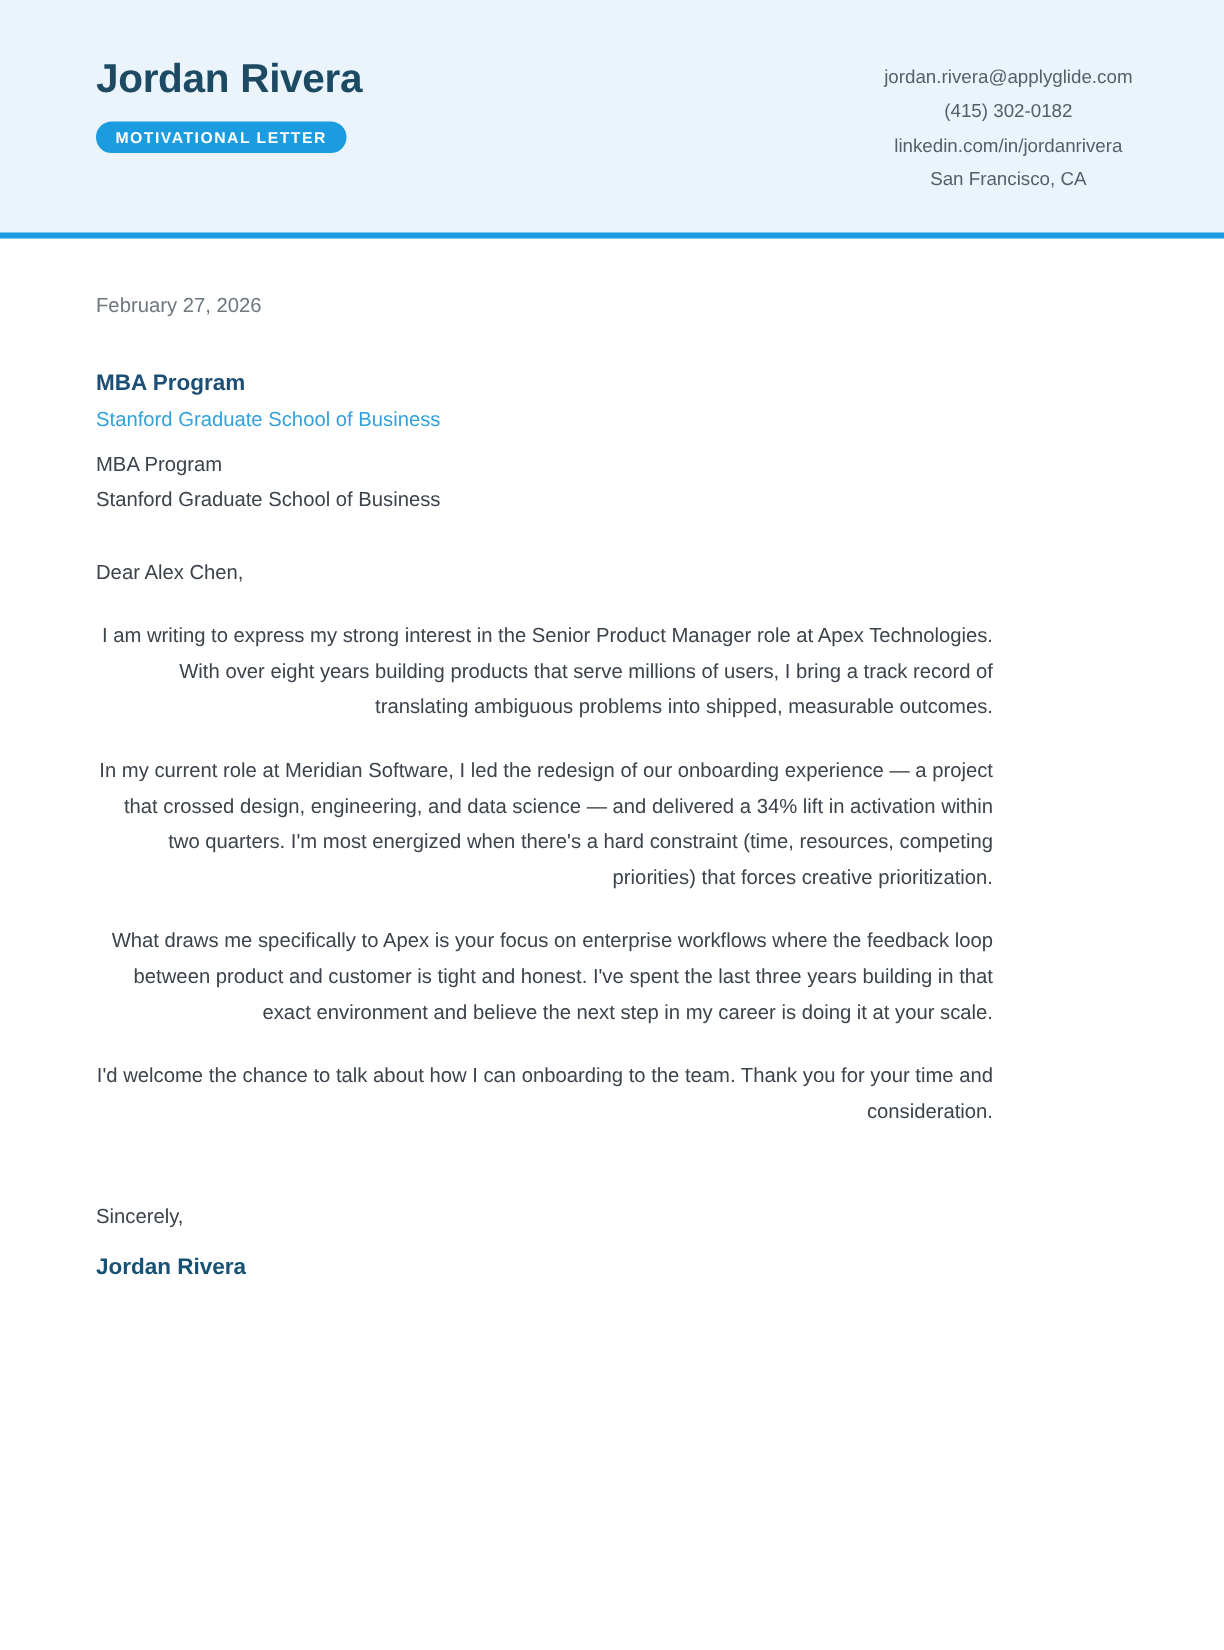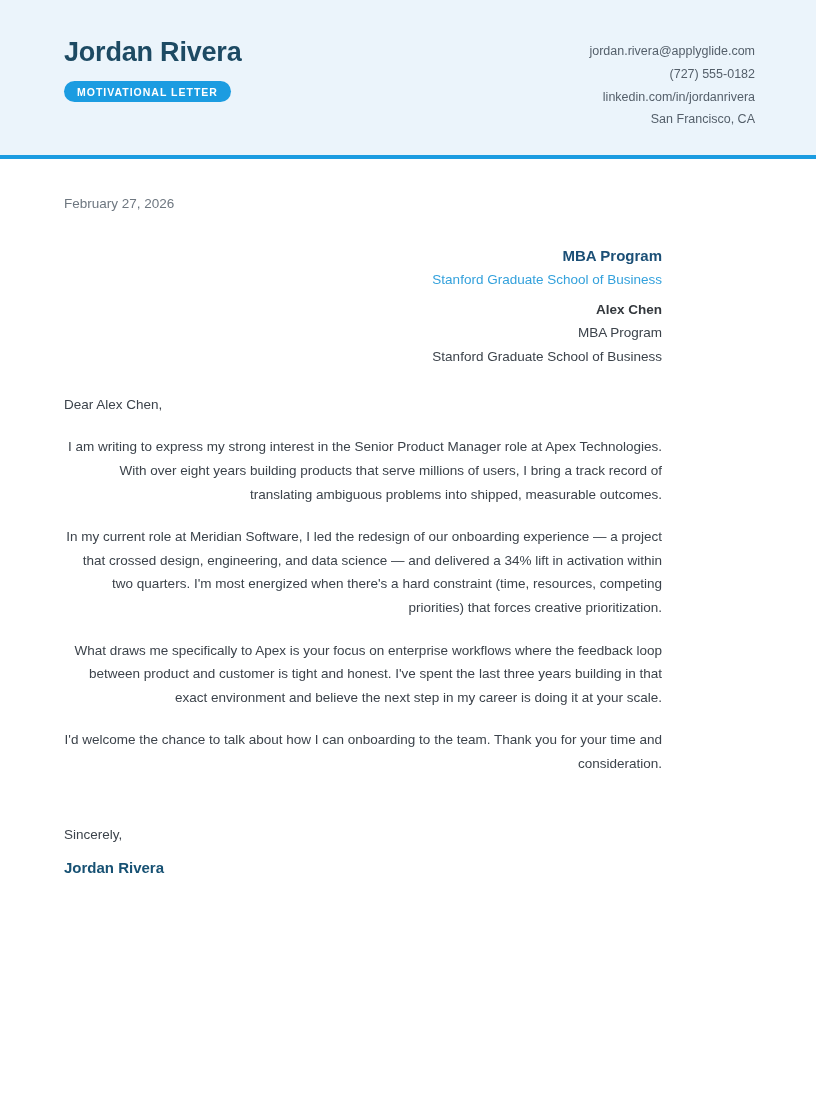--- a/index.html
+++ b/index.html
@@ -37,38 +37,38 @@
     color: #ffffff;
     font-size: 10.5px;
     font-weight: bold;
     letter-spacing: 1px;
     padding: 5px 13px 4px;
     border-radius: 11px;
     text-transform: uppercase;
     text-align: center;
   }
   .contact {
-    text-align: right;
+    text-align: center;
     font-size: 12.5px;
     color: var(--contact-text, #545f6a);
     line-height: 22.8px;
     padding-top: 2px;
   }
 
   
   .letter-body {
     padding: 35px 64px 60px 64px;
     width: 726px;
   }
   .date {
     font-size: 13.5px;
     color: var(--muted-text, #6e7780);
     line-height: 19px;
   }
-  .recipient { margin-top: 33px; text-align: right; }
+  .recipient { margin-top: 33px; }
   .recipient-program {
     font-size: 15px;
     font-weight: bold;
     color: var(--recipient-navy, #1b4f76);
     line-height: 19px;
   }
   .recipient-school-link {
     display: inline-block;
     margin-top: 5px;
     font-size: 13.5px;
@@ -113,34 +113,33 @@
 </head>
 <body>
 
 <div class="header">
   <div>
     <div class="name">Jordan Rivera</div>
     <span class="badge">MOTIVATIONAL LETTER</span>
   </div>
   <div class="contact">
     <div>jordan.rivera@applyglide.com</div>
-    <div>(727) 555-0182</div>
+    <div>(415) 302-0182</div>
     <div>linkedin.com/in/jordanrivera</div>
     <div>San Francisco, CA</div>
   </div>
 </div>
 
 <div class="letter-body">
   <div class="date">February 27, 2026</div>
 
   <div class="recipient">
     <div class="recipient-program">MBA Program</div>
     <a class="recipient-school-link">Stanford Graduate School of Business</a>
     <div class="recipient-contact">
-      <div class="contact-name">Alex Chen</div>
       <div>MBA Program</div>
       <div>Stanford Graduate School of Business</div>
     </div>
   </div>
 
   <div class="salutation">Dear Alex Chen,</div>
 
   <div class="paragraphs">
     <p>I am writing to express my strong interest in the Senior Product Manager role at Apex Technologies. With over eight years building products that serve millions of users, I bring a track record of translating ambiguous problems into shipped, measurable outcomes.</p>
     <p>In my current role at Meridian Software, I led the redesign of our onboarding experience — a project that crossed design, engineering, and data science — and delivered a 34% lift in activation within two quarters. I'm most energized when there's a hard constraint (time, resources, competing priorities) that forces creative prioritization.</p>

